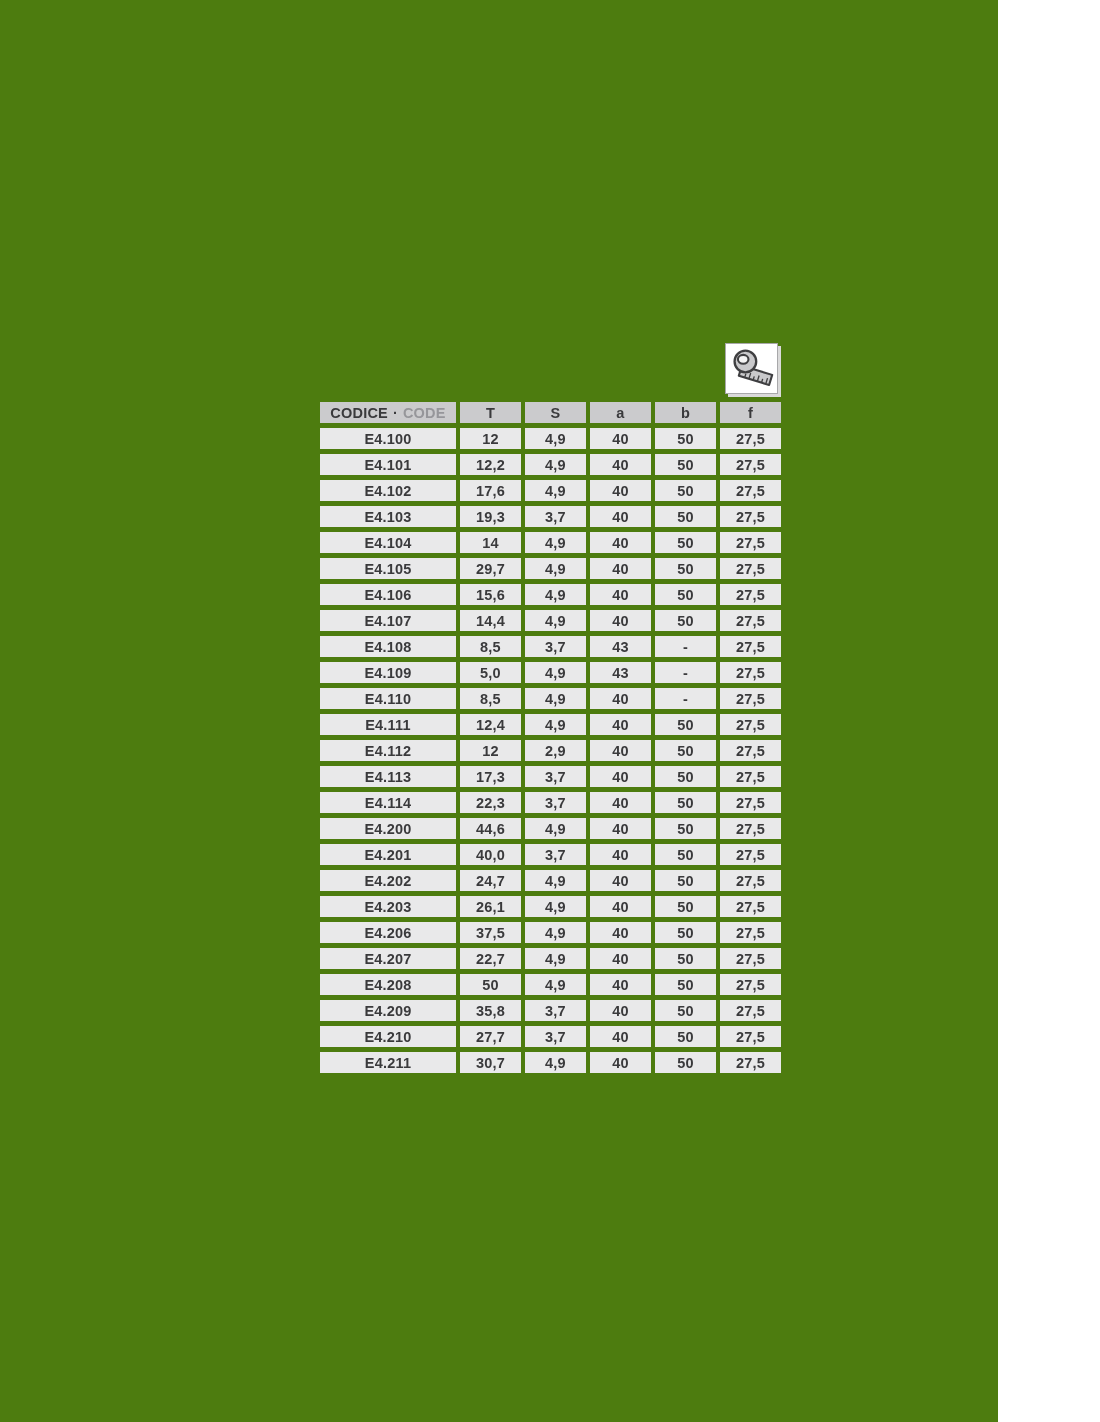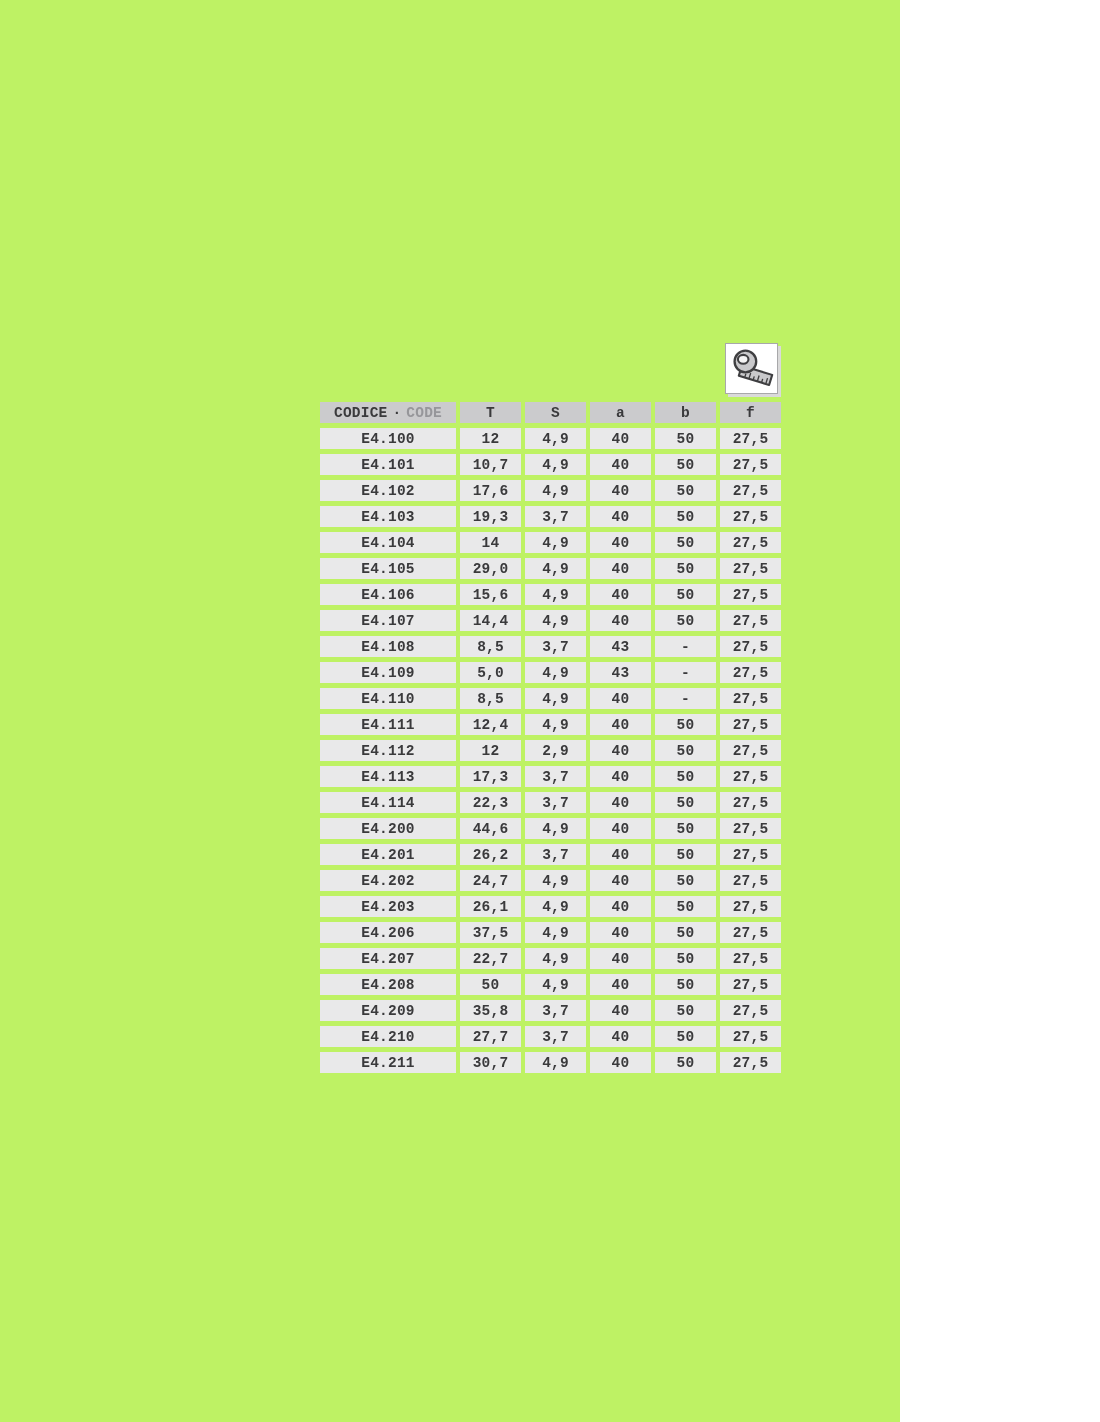--- a/index.html
+++ b/index.html
@@ -3,25 +3,24 @@
 <meta charset="utf-8">
 <style>
   html, body {
     margin: 0;
     padding: 0;
     background: #ffffff;
     font-family: "Liberation Sans", sans-serif;
   }
   .page {
     position: relative;
-    width: 900px;
+    width: 998px;
     height: 1422px;
-    background: #bef264;
+    background: #4d7c0f;
     overflow: hidden;
-    font-family: Liberation Mono, monospace;
   }
   
   .icon-box {
     position: absolute;
     left: 725px;
     top: 343px;
     width: 53px;
     height: 51px;
     box-sizing: border-box;
     background: #ffffff;
@@ -90,21 +89,21 @@
     <div class="cell header-cell">f</div>
 
   <div class="cell">E4.100</div>
   <div class="cell">12</div>
   <div class="cell">4,9</div>
   <div class="cell">40</div>
   <div class="cell">50</div>
   <div class="cell">27,5</div>
 
   <div class="cell">E4.101</div>
-  <div class="cell">10,7</div>
+  <div class="cell">12,2</div>
   <div class="cell">4,9</div>
   <div class="cell">40</div>
   <div class="cell">50</div>
   <div class="cell">27,5</div>
 
   <div class="cell">E4.102</div>
   <div class="cell">17,6</div>
   <div class="cell">4,9</div>
   <div class="cell">40</div>
   <div class="cell">50</div>
@@ -118,21 +117,21 @@
   <div class="cell">27,5</div>
 
   <div class="cell">E4.104</div>
   <div class="cell">14</div>
   <div class="cell">4,9</div>
   <div class="cell">40</div>
   <div class="cell">50</div>
   <div class="cell">27,5</div>
 
   <div class="cell">E4.105</div>
-  <div class="cell">29,0</div>
+  <div class="cell">29,7</div>
   <div class="cell">4,9</div>
   <div class="cell">40</div>
   <div class="cell">50</div>
   <div class="cell">27,5</div>
 
   <div class="cell">E4.106</div>
   <div class="cell">15,6</div>
   <div class="cell">4,9</div>
   <div class="cell">40</div>
   <div class="cell">50</div>
@@ -195,21 +194,21 @@
   <div class="cell">27,5</div>
 
   <div class="cell">E4.200</div>
   <div class="cell">44,6</div>
   <div class="cell">4,9</div>
   <div class="cell">40</div>
   <div class="cell">50</div>
   <div class="cell">27,5</div>
 
   <div class="cell">E4.201</div>
-  <div class="cell">26,2</div>
+  <div class="cell">40,0</div>
   <div class="cell">3,7</div>
   <div class="cell">40</div>
   <div class="cell">50</div>
   <div class="cell">27,5</div>
 
   <div class="cell">E4.202</div>
   <div class="cell">24,7</div>
   <div class="cell">4,9</div>
   <div class="cell">40</div>
   <div class="cell">50</div>

